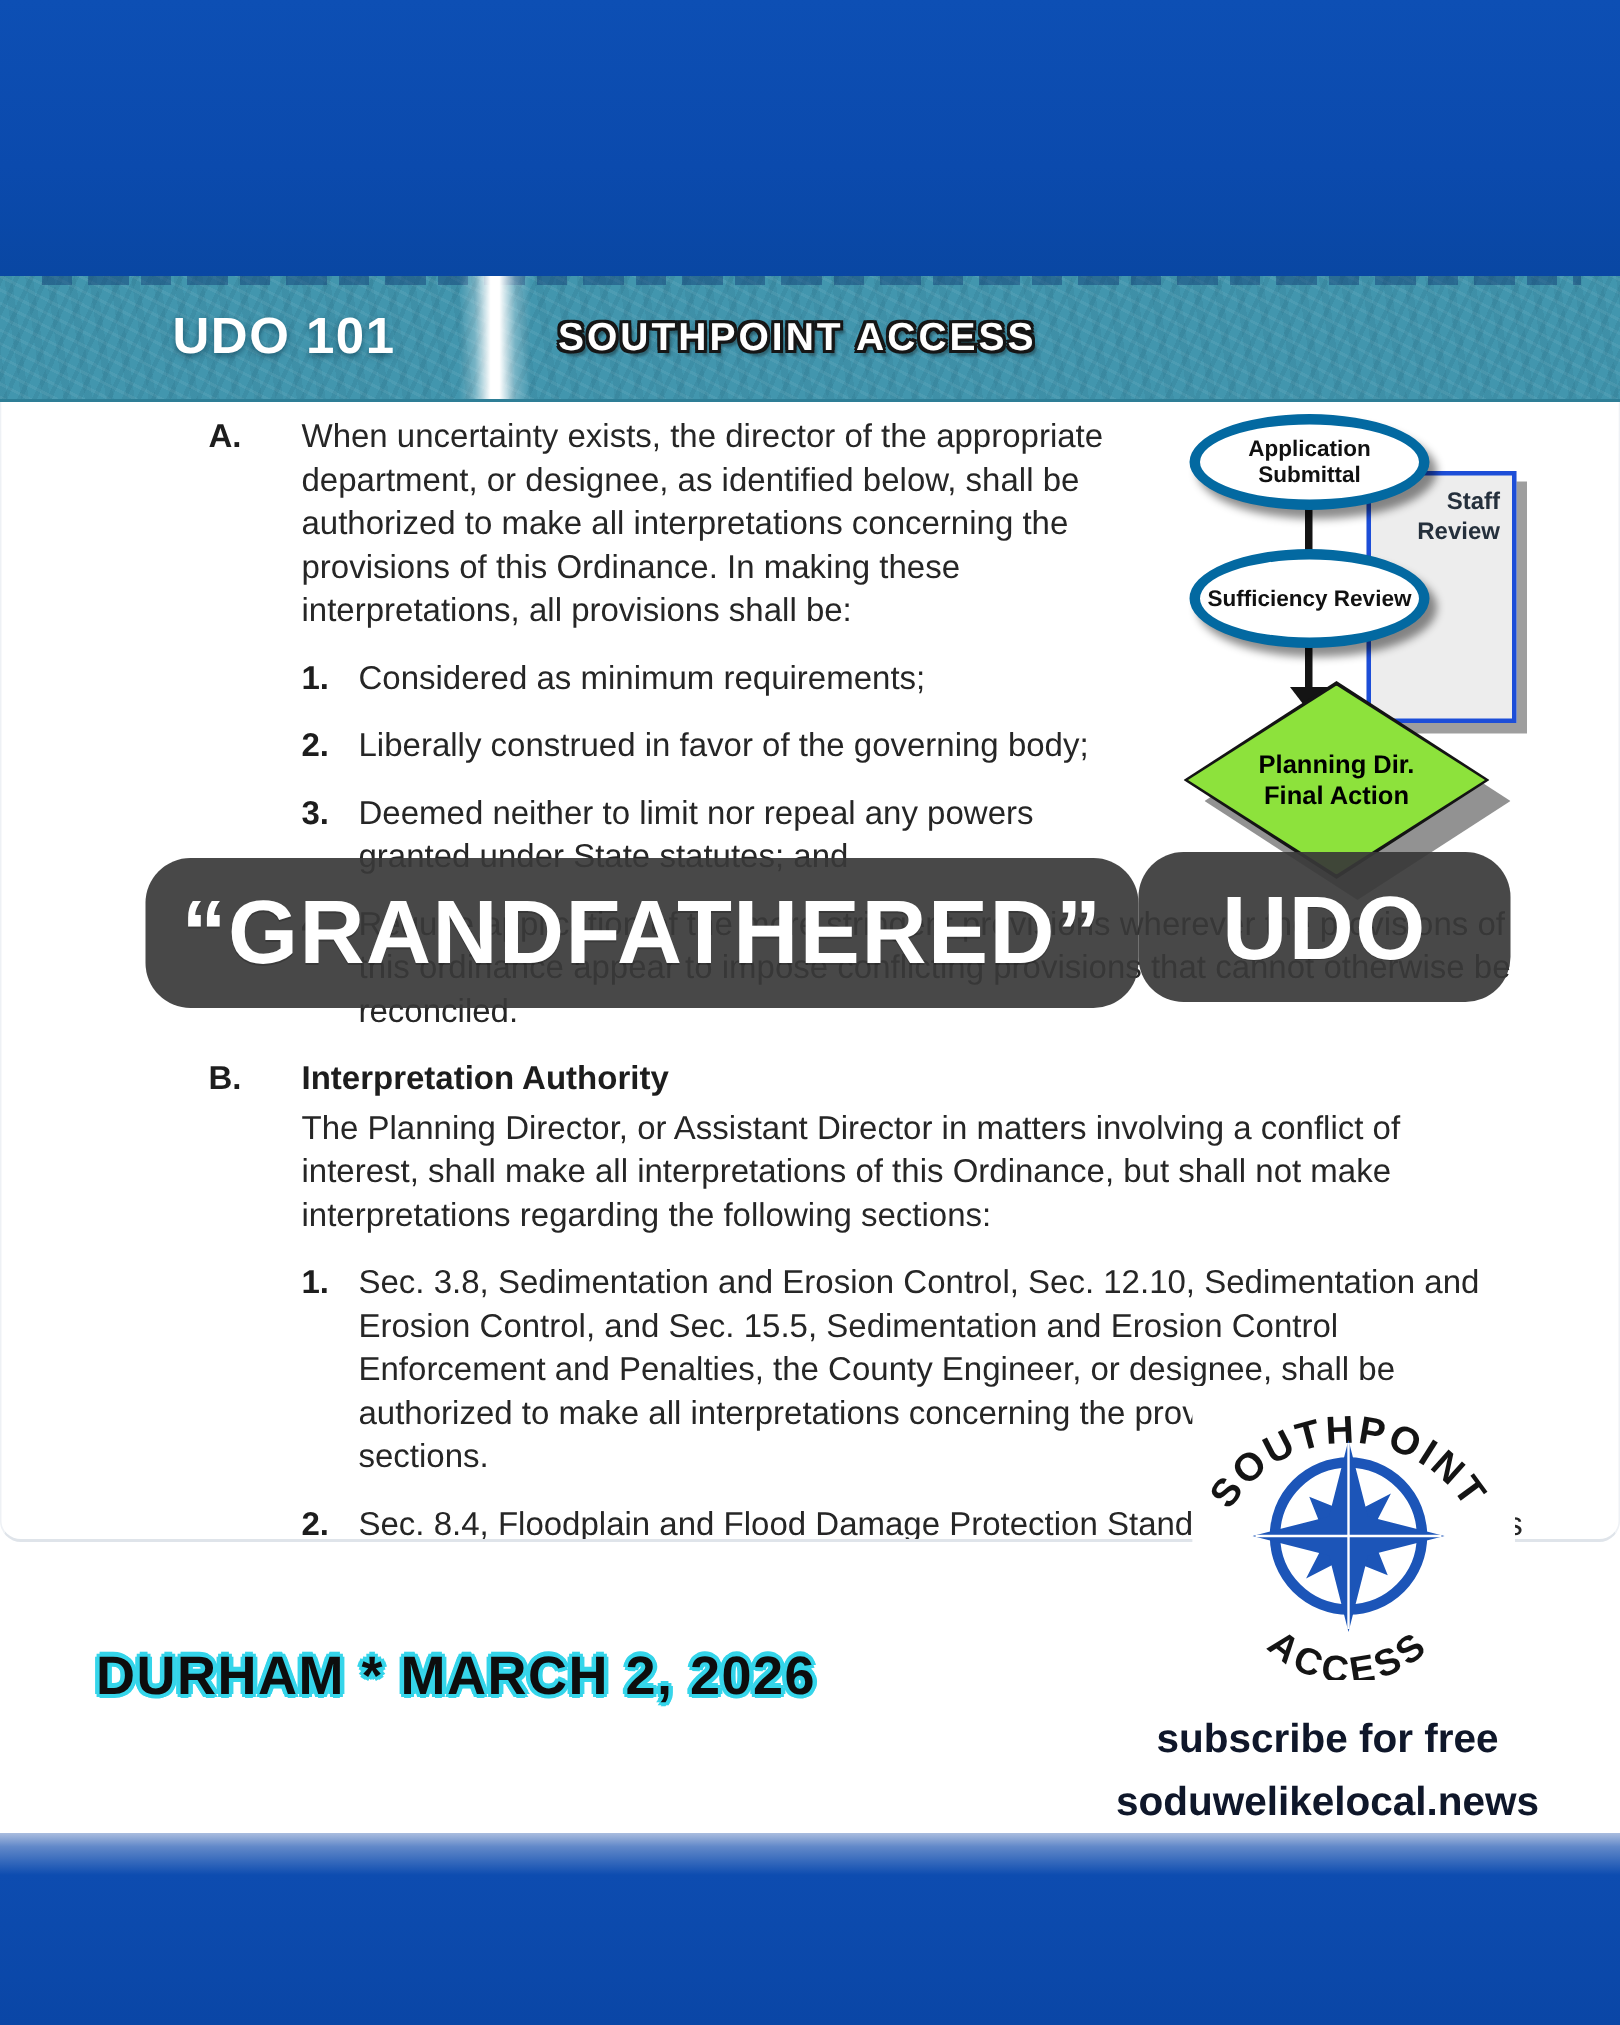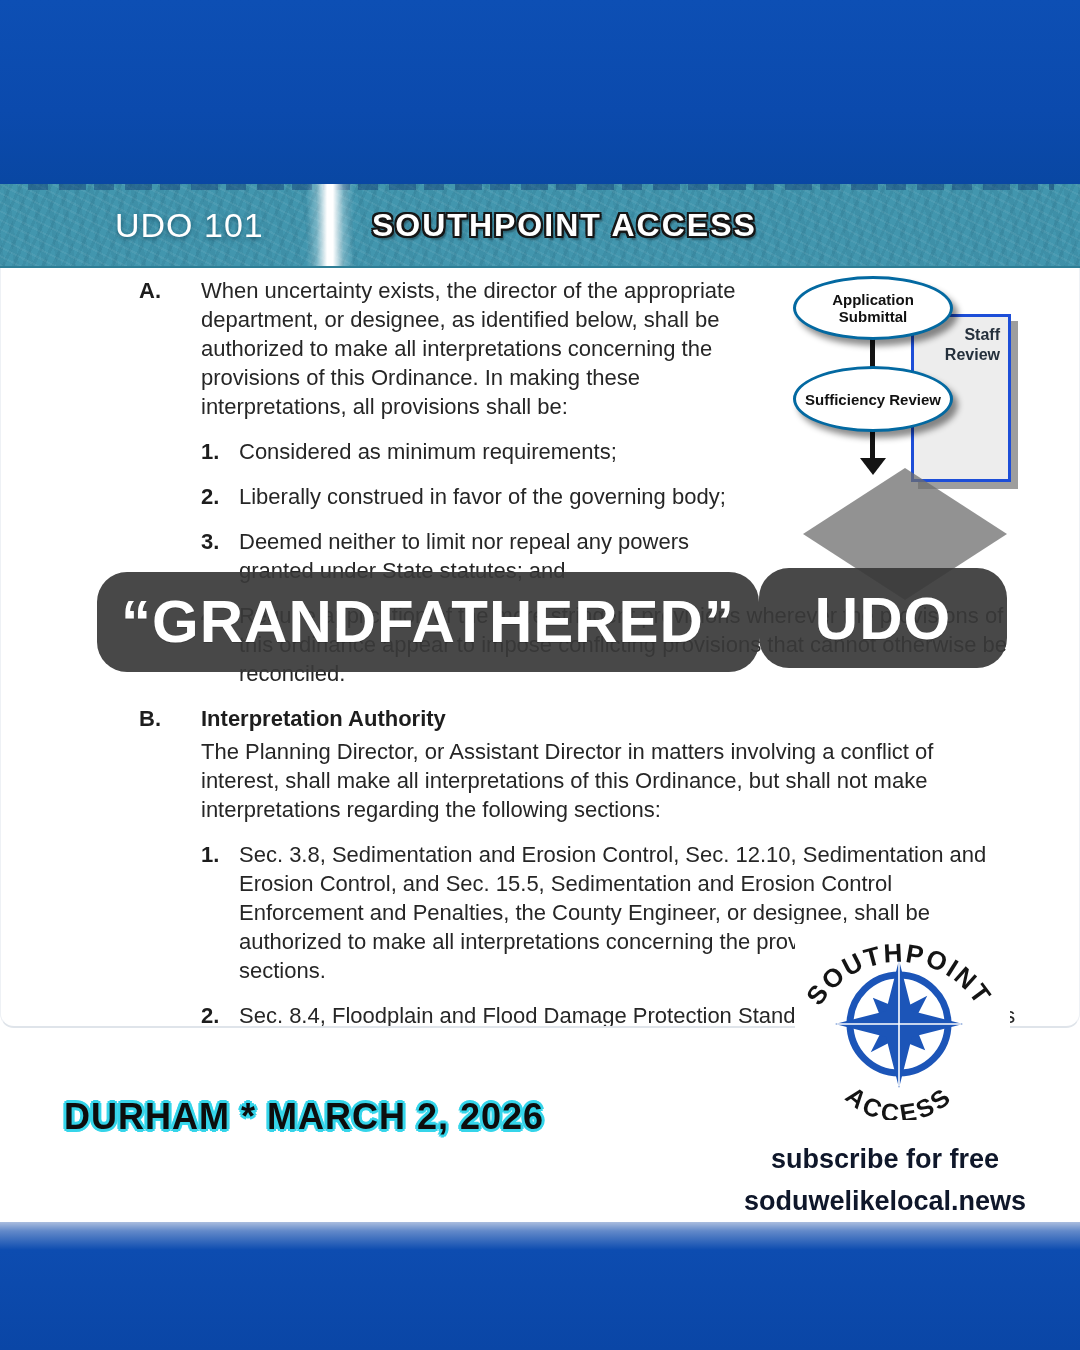--- a/index.html
+++ b/index.html
@@ -21,24 +21,24 @@
       repeating-linear-gradient(27deg, rgba(255,255,255,.06) 0 2px, rgba(255,255,255,0) 2px 8px),
       repeating-linear-gradient(82deg, rgba(16,60,82,.07) 0 5px, rgba(255,255,255,0) 5px 14px);
     border-bottom:2px solid #2e7e96; }
   .band-dashes { position:absolute; top:0; left:28px; right:26px; height:6px; opacity:.45;
     background:repeating-linear-gradient(90deg, rgba(9,48,108,.9) 0 20px, rgba(0,0,0,0) 20px 31px,
       rgba(9,48,108,.9) 31px 58px, rgba(0,0,0,0) 58px 66px); }
   .band-stripe { position:absolute; left:306px; top:0; bottom:0; width:48px;
     background:linear-gradient(90deg, rgba(255,255,255,0), rgba(255,255,255,.28) 22%,
       #ffffff 44% 56%, rgba(255,255,255,.28) 78%, rgba(255,255,255,0)); }
   .band-badge { position:absolute; left:115px; top:50%; transform:translateY(-50%);
-    color:#fff; font-size:34px; font-weight:400; letter-spacing:1px;
+    color:#fff; font-size:34px; font-weight:700; letter-spacing:1px;
     text-shadow:0 2px 4px rgba(6,46,66,.55); }
   .band-brand { position:absolute; left:372px; top:50%; transform:translateY(-50%);
-    color:#fff; font-size:32px; font-weight:800; letter-spacing:2px;
+    color:#fff; font-size:26px; font-weight:800; letter-spacing:2px;
     text-shadow:-2px -2px 0 #161616, 2px -2px 0 #161616, -2px 2px 0 #161616, 2px 2px 0 #161616,
       0 -2px 0 #161616, 0 2px 0 #161616, -2px 0 0 #161616, 2px 0 0 #161616, 3px 4px 2px rgba(0,0,0,.35); }
 
   
   .doc { position:absolute; left:0; top:268px; width:1080px; height:760px; background:#fff;
     overflow:hidden; z-index:1; border-bottom:2px solid #dfe4ea;
     border-left:1px solid #eef1f5; border-right:1px solid #eef1f5;
     border-radius:0 0 14px 14px; }
   .doc-inner { position:relative; padding:8px 62px 0 200px;
     font-size:22px; line-height:29px; color:#262626; }
@@ -49,21 +49,21 @@
   .li .num { position:absolute; left:0; top:0; font-weight:700; color:#1d1d1d; }
 
   
   .fc { float:right; width:262px; height:306px; margin:0 0 4px 8px; position:relative;
     font-family:"Liberation Sans", sans-serif; }
   .fc-box { position:absolute; left:156px; top:38px; width:100px; height:168px;
     background:#ededed; border:3px solid #1d4ed8; box-shadow:7px 7px 0 rgba(40,40,40,.45); z-index:1; }
   .fc-box-label { padding:8px 8px 0 0; text-align:right; font-size:16px; line-height:20px;
     font-weight:600; color:#25303c; }
   .fc-ell { position:absolute; left:38px; width:160px; border-radius:50%;
-    background:#fff; border:3px solid #0369a1; box-shadow:5px 6px 6px rgba(0,0,0,.45);
+    background:#fff; border:7px solid #0369a1; box-shadow:5px 6px 6px rgba(0,0,0,.45);
     display:flex; align-items:center; justify-content:center; text-align:center;
     font-size:15px; line-height:17px; font-weight:600; color:#111; z-index:3; }
   .fc-ell1 { top:0; height:64px; }
   .fc-ell2 { top:90px; height:66px; }
   .fc-conn { position:absolute; left:115px; top:58px; width:5px; height:38px; background:#141414; z-index:2; }
   .fc-stem { position:absolute; left:115px; top:152px; width:5px; height:32px; background:#141414; z-index:2; }
   .fc-head { position:absolute; left:105px; top:182px; width:0; height:0; z-index:2;
     border-left:13px solid rgba(0,0,0,0); border-right:13px solid rgba(0,0,0,0); border-top:17px solid #141414; }
   .fc-diamond-shadow { position:absolute; left:48px; top:192px; width:204px; height:132px;
     background:rgba(110,110,110,.75); clip-path:polygon(50% 0,100% 50%,50% 100%,0 50%); z-index:1; }
@@ -115,20 +115,25 @@
       <div class="fc">
         <div class="fc-box">
           <div class="fc-box-label">Staff Review</div>
         </div>
         <div class="fc-conn"></div>
         <div class="fc-ell fc-ell1">Application Submittal</div>
         <div class="fc-ell fc-ell2">Sufficiency Review</div>
         <div class="fc-stem"></div>
         <div class="fc-head"></div>
         <div class="fc-diamond-shadow"></div>
+        <div class="fc-diamond">
+          <div class="fc-diamond-fill" style="background:#8de23c;">
+            <div class="fc-diamond-text">Planning Dir. Final Action</div>
+          </div>
+        </div>
       </div>
 
       <div class="para">
         <span class="sec-lbl">A.</span>
         <span>When uncertainty exists, the director of the appropriate department, or designee, as identified below, shall be authorized to make all interpretations concerning the provisions of this Ordinance. In making these interpretations, all provisions shall be:</span>
       </div>
 
       <div class="li">
         <span class="num">1.</span>
         <span>Considered as minimum requirements;</span>

